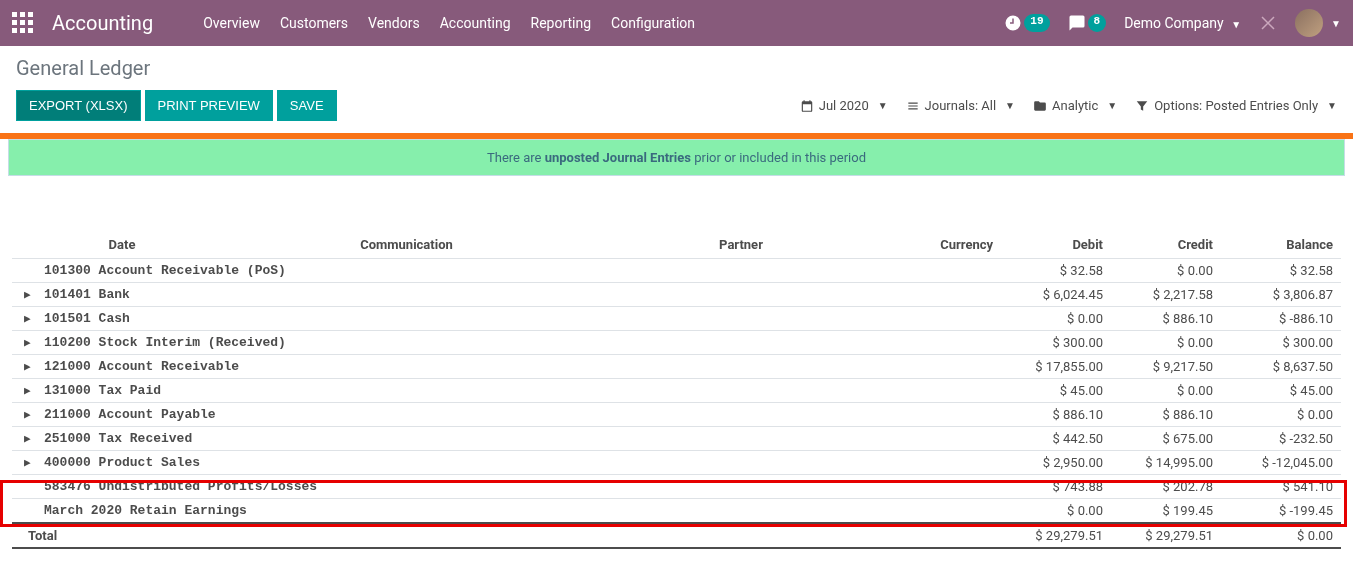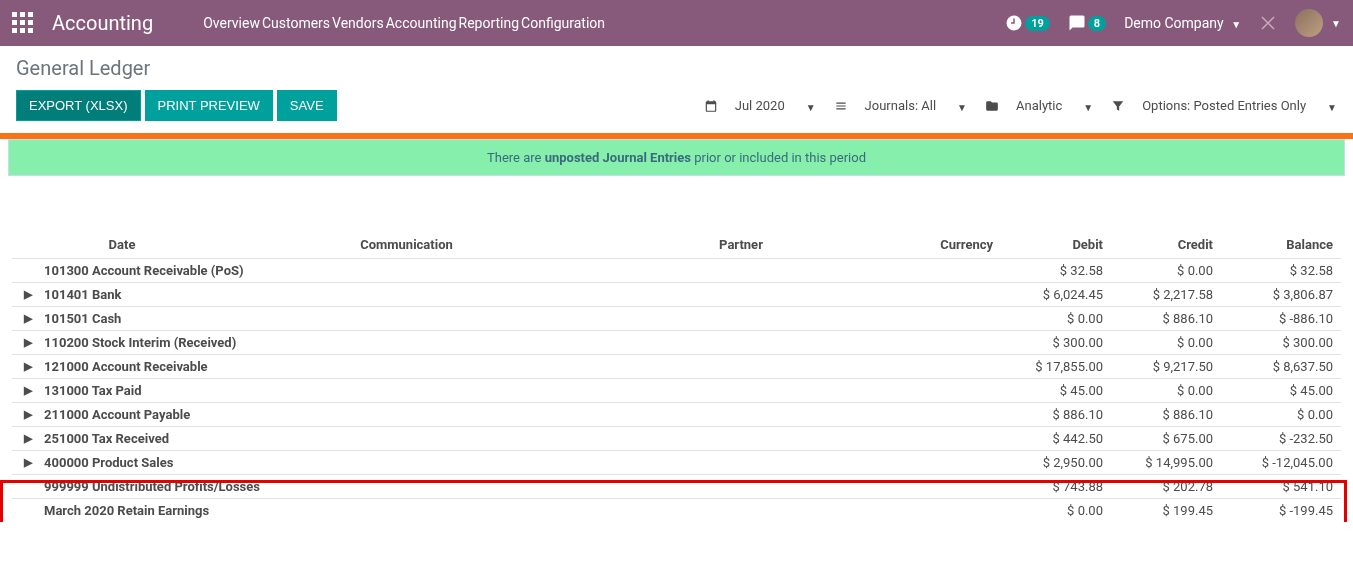--- a/index.html
+++ b/index.html
@@ -2,53 +2,53 @@
 <html><head>
 <meta charset="utf-8">
 <style>
   * { box-sizing: border-box; margin: 0; padding: 0; }
   body { font-family: -apple-system, BlinkMacSystemFont, "Segoe UI", Roboto, "Helvetica Neue", Arial, sans-serif; font-size: 13px; color: #4c4c4c; background: #fff; width: 1353px; }
   
   .navbar { background: #875a7b; color: #fff; height: 46px; display: flex; align-items: center; padding: 8px 12px; }
   .apps-icon { width: 22px; height: 22px; display: grid; grid-template-columns: repeat(3, 5px); grid-template-rows: repeat(3, 5px); gap: 3px; cursor: pointer; margin-right: 18px; }
   .apps-icon span { background: #fff; width: 5px; height: 5px; }
   .brand { font-size: 20px; font-weight: 400; margin-right: 50px; }
-  .nav-links { display: flex; gap: 2px; }
+  .nav-links { display: flex; gap: 20px; }
   .nav-link { color: #fff; cursor: pointer; font-size: 14px; }
   .nav-right { margin-left: auto; display: flex; align-items: center; gap: 18px; }
-  .badge-group { display: flex; align-items: center; position: relative; cursor: pointer; }
+  .badge-group { display: flex; position: relative; cursor: pointer; font-family: Liberation Mono, monospace; }
   .badge { background: #00a09d; color: #fff; font-size: 11px; padding: 1px 6px; border-radius: 9px; margin-left: 2px; font-weight: bold; }
   .company { cursor: pointer; font-size: 14px; }
   .caret { font-size: 10px; margin-left: 4px; }
   .avatar { width: 28px; height: 28px; border-radius: 50%; background: linear-gradient(135deg, #8a7060, #c0a080); cursor: pointer; }
   .tray-icon { width: 18px; height: 18px; fill: #fff; }
   .debug-icon { width: 18px; height: 18px; stroke: #cba8bd; fill: none; stroke-width: 2; cursor: pointer; }
   
   .control-panel { padding: 10px 16px 12px; border-bottom: 6px solid #f97316; }
   .breadcrumb { color: #6c757d; font-size: 20px; margin-bottom: 10px; }
   .panel-row { display: flex; align-items: center; }
   .btn { background: #00a09d; color: #fff; border: 1px solid #00a09d; padding: 7px 12px; font-size: 13px; cursor: pointer; margin-right: 4px; font-weight: 500; }
   .btn.active { background: #017e79; }
   .filters { margin-left: auto; display: flex; gap: 18px; align-items: center; color: #4c4c4c; }
-  .filter { cursor: pointer; display: flex; align-items: flex-end; gap: 17px; }
+  .filter { cursor: pointer; display: flex; align-items: center; gap: 5px; }
   .filter-icon { width: 14px; height: 14px; fill: #4c4c4c; }
   
   .alert { background: #86efac; color: #3a6a7e; text-align: center; padding: 10px; border: 1px solid #c5dde6; margin: 0 8px; }
   .alert b { font-weight: 700; }
   
   .report-area { padding: 20px 12px 0; position: relative; }
   .search-wrap { position: absolute; right: 18px; top: 20px; display: flex; align-items: center; border-bottom: 1px solid #ced4da; width: 155px; }
   .search-wrap input { border: none; outline: none; font-size: 13px; padding: 4px 2px; flex: 1; color: #6c757d; width: 120px; }
   .search-icon { width: 14px; height: 14px; fill: #6c757d; flex-shrink: 0; }
   
   table { width: 100%; border-collapse: collapse; margin-top: 35px; }
   thead th { text-align: left; font-weight: 700; padding: 6px 8px; font-size: 13px; color: #4c4c4c; }
   thead th.num { text-align: right; }
   tbody td { padding: 4px 8px; border-top: 1px solid #dee2e6; font-size: 13px; vertical-align: middle; }
-  tbody td.account-cell { font-weight: 700; padding-left: 32px; position: relative; }
+  tbody td.account-cell { font-weight: 700; padding-left: 32px; position: relative; font-family: Liberation Mono, monospace; }
   tbody td.num { text-align: right; font-weight: 400; white-space: nowrap; }
   .caret-toggle { position: absolute; left: 12px; top: 5px; font-size: 11px; color: #4c4c4c; cursor: pointer; }
   .total-row td { font-weight: 700; border-top: 2px solid #4c4c4c; border-bottom: 2px solid #4c4c4c; padding-left: 16px; }
   
   .highlight-box { position: absolute; border: 3px solid #e60000; pointer-events: none; }
 </style>
 </head>
 <body>
 
 <div class="navbar">
@@ -214,28 +214,34 @@
           <td class="num">$ 675.00</td>
           <td class="num">$ -232.50</td>
         </tr>
         <tr>
           <td colspan="4" class="account-cell"><span class="caret-toggle">▶</span>400000 Product Sales</td>
           <td class="num">$ 2,950.00</td>
           <td class="num">$ 14,995.00</td>
           <td class="num">$ -12,045.00</td>
         </tr>
         <tr>
-          <td colspan="4" class="account-cell">999999 Undistributed Profits/Losses</td>
+          <td colspan="4" class="account-cell">583476 Undistributed Profits/Losses</td>
           <td class="num">$ 743.88</td>
           <td class="num">$ 202.78</td>
           <td class="num">$ 541.10</td>
         </tr>
         <tr>
           <td colspan="4" class="account-cell">March 2020 Retain Earnings</td>
           <td class="num">$ 0.00</td>
           <td class="num">$ 199.45</td>
           <td class="num">$ -199.45</td>
         </tr>
+        <tr class="total-row">
+          <td colspan="4">Total</td>
+          <td class="num">$ 29,279.51</td>
+          <td class="num">$ 29,279.51</td>
+          <td class="num">$ 0.00</td>
+        </tr>
       </tbody>
   </table>
 
   <div class="highlight-box" style="left:0; right:6px; top:304px; height:47px;"></div>
 </div>
 
 </body></html>

